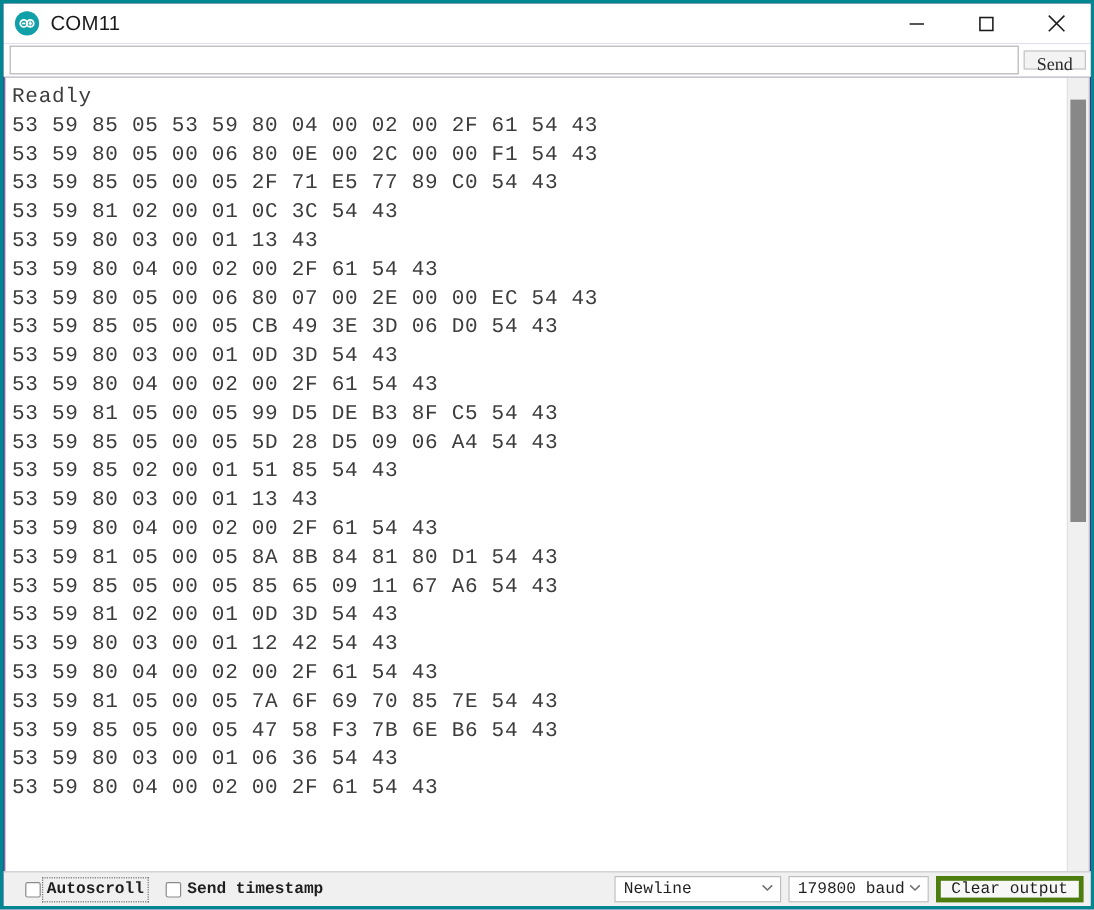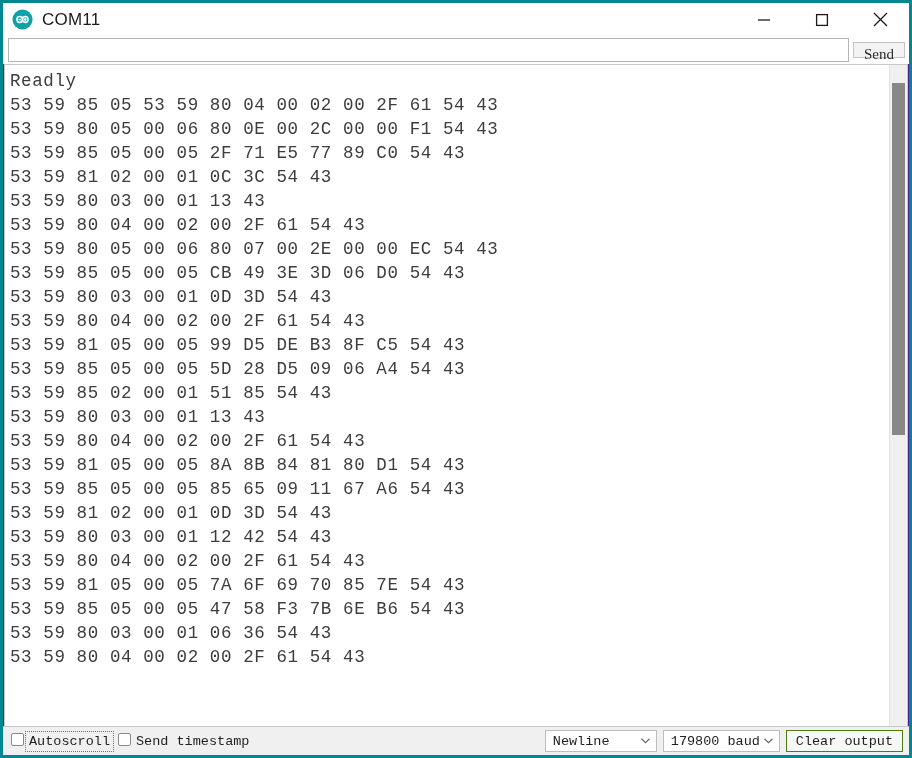--- a/index.html
+++ b/index.html
@@ -162,22 +162,24 @@
     min-height: 28px;
     background: #f0f0f0;
     border-top: 1px solid #c8c8c8;
     display: flex;
     align-items: center;
     padding: 0 2px;
     gap: 0;
   }
   .chk-group {
     display: flex;
+    align-items: center;
     gap: 3px;
-    margin-left: 6px;
+    margin-left: 16px;
+    font-weight: bold;
   }
   .chk-group.focused .chk-label {
     outline: 1px dotted #6f6f6f;
     outline-offset: 1px;
   }
   .chk-box {
     width: 13px;
     height: 13px;
     box-sizing: border-box;
     border: 1px solid #8a8a8a;
@@ -198,33 +200,33 @@
     box-sizing: border-box;
     border: 1px solid #bdbdbd;
     background: #ffffff;
     display: flex;
     align-items: center;
     justify-content: space-between;
     padding: 0 5px 0 7px;
     margin-right: 6px;
     cursor: default;
   }
-  #newline-select { width: 112px; }
+  #newline-select { width: 139px; }
   #baud-select { width: 117px; }
   .select-label {
     font-family: "Liberation Mono", monospace;
     font-size: 13.5px;
     color: #1f1f1f;
     white-space: nowrap;
   }
   .caret { display: block; }
   #clear-output-button {
     height: 22px;
     box-sizing: border-box;
-    border: 1px solid #4d7c0f;
+    border: 4px solid #4d7c0f;
     background: #f7f7f7;
     font-family: "Liberation Mono", monospace;
     font-size: 13.5px;
     color: #1f1f1f;
     padding: 0 9px;
     margin-right: 4px;
     cursor: default;
     white-space: nowrap;
   }
 </style>

